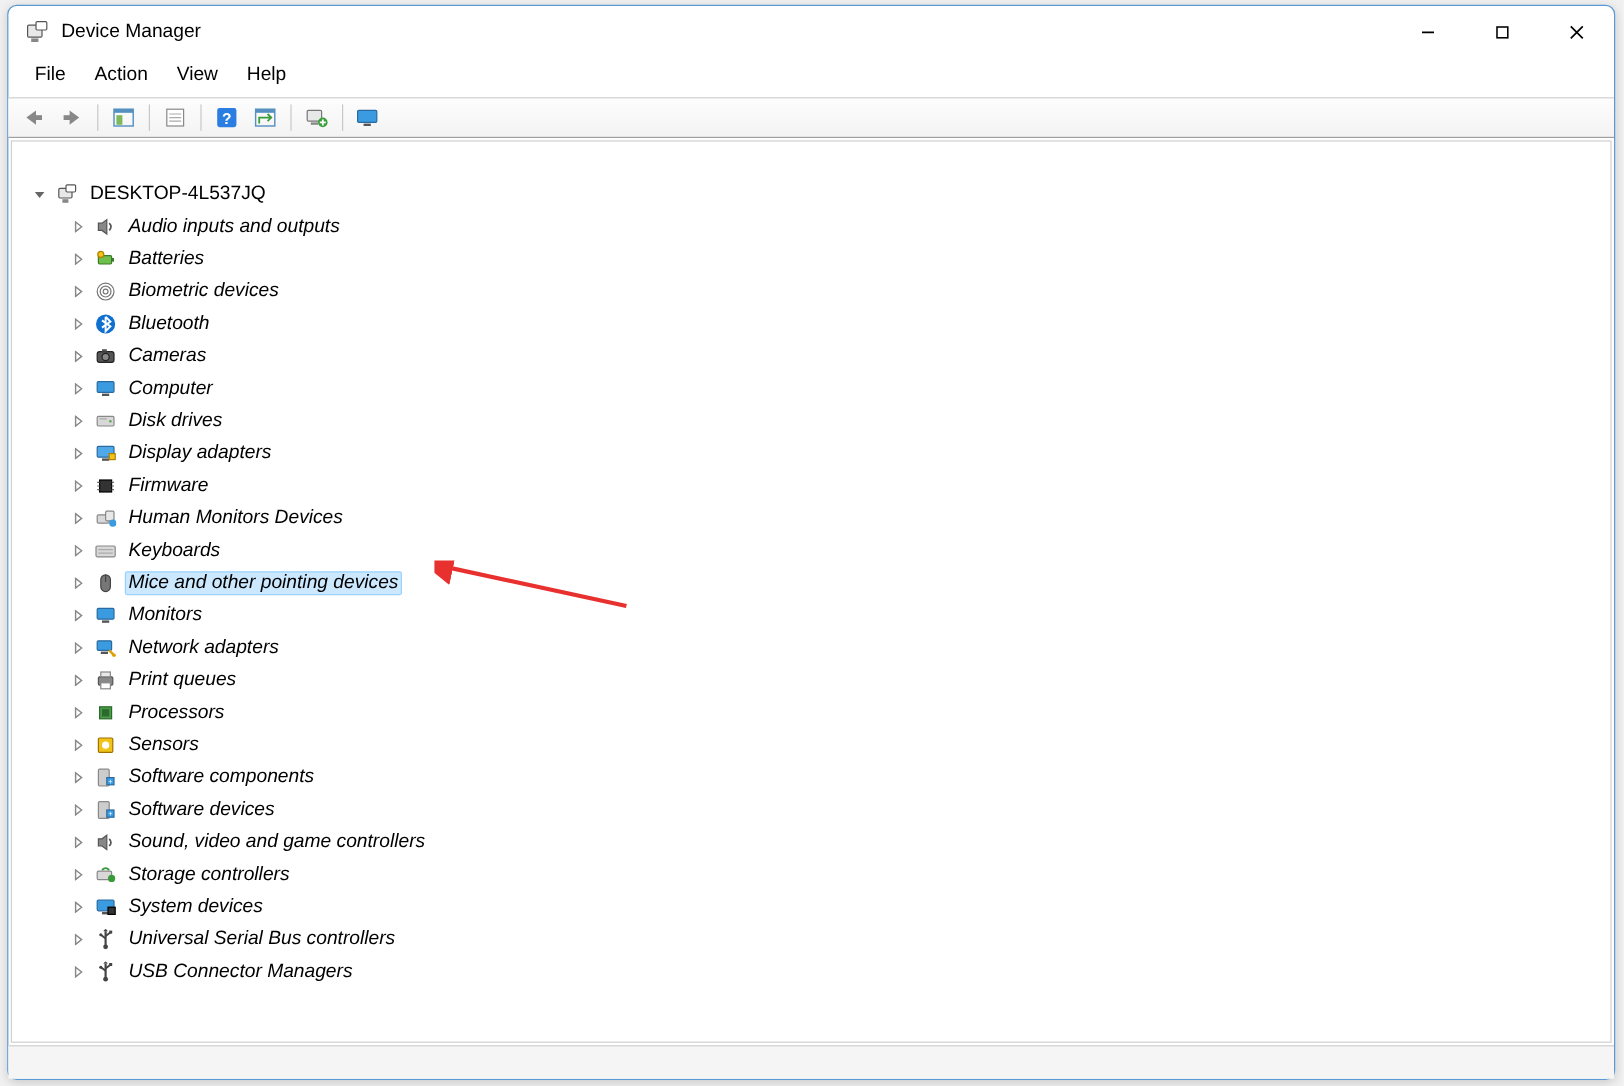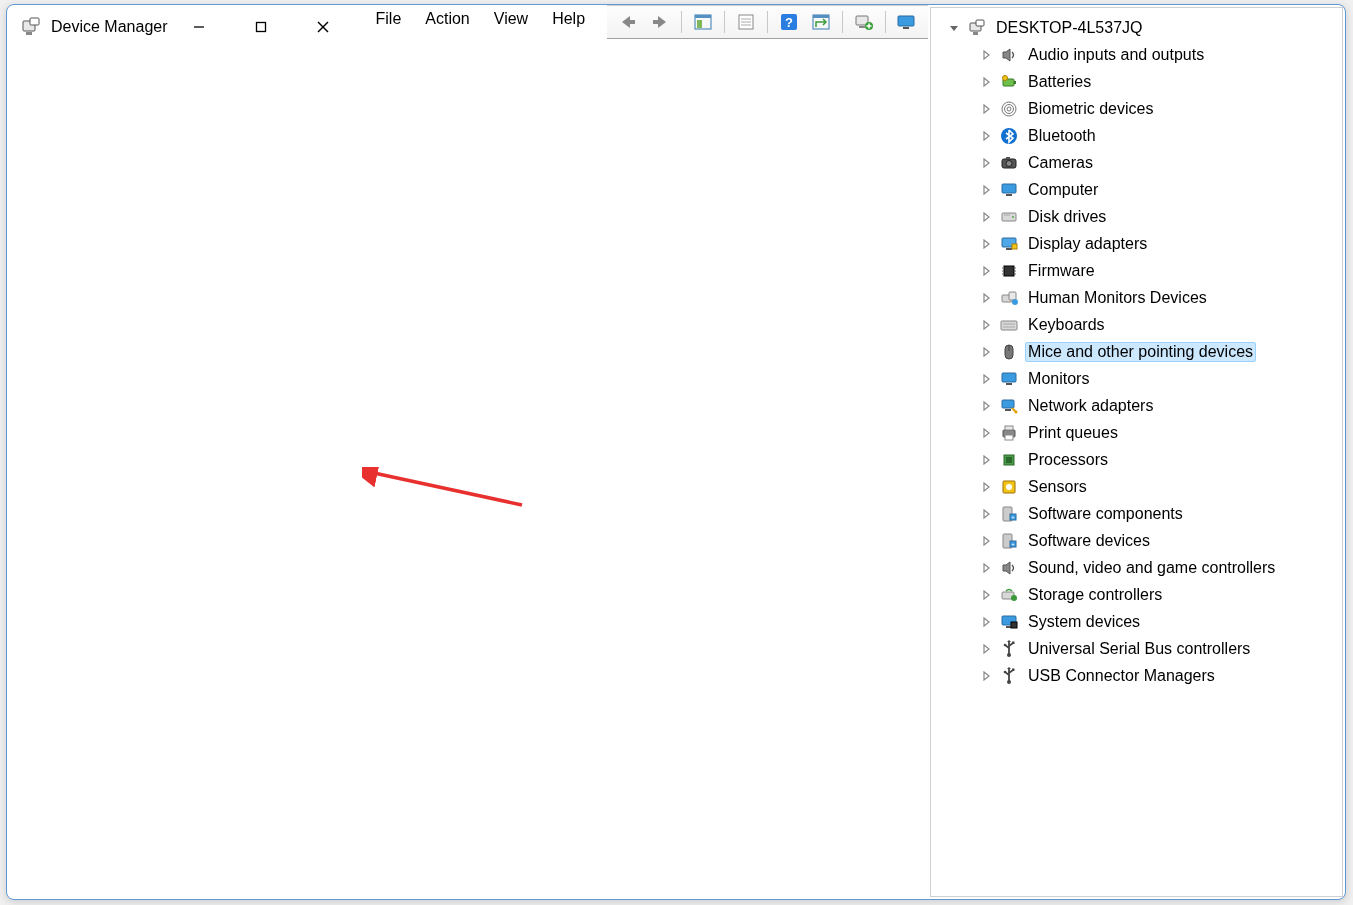--- a/index.html
+++ b/index.html
@@ -1,37 +1,37 @@
 <!DOCTYPE html>
 <html><head>
 <meta charset="utf-8">
 <style>
   * { box-sizing: border-box; margin: 0; padding: 0; }
   html, body { width: 1353px; height: 905px; font-family: "Segoe UI", Tahoma, sans-serif; font-size: 15px; color: #000; background: #f0f0f0; overflow: hidden; }
-  .window { position: relative; width: 1340px; height: 896px; margin: 4px 6px; background: #fff; border: 1px solid #5b9bd5; border-radius: 8px; box-shadow: 0 2px 8px rgba(0,0,0,0.15); display: flex; flex-direction: row; }
+  .window { position: relative; width: 1340px; height: 896px; margin: 4px 6px; background: #fff; border: 1px solid #5b9bd5; border-radius: 8px; box-shadow: 0 2px 8px rgba(0,0,0,0.15); display: flex; flex-direction: column; }
   
   .titlebar { height: 44px; display: flex; align-items: center; padding-left: 14px; }
   .titlebar .app-icon { width: 20px; height: 20px; margin-right: 10px; display:flex; align-items:center; justify-content:center; }
   .titlebar .title { font-size: 16px; }
   .win-controls { margin-left: auto; display: flex; }
   .win-btn { width: 62px; height: 44px; display: flex; align-items: center; justify-content: center; background: transparent; border: none; font-size: 14px; }
   .win-btn svg { width: 14px; height: 14px; }
   
   .menubar { height: 32px; display: flex; align-items: flex-start; padding: 0 10px; gap: 0; border-top: 1px solid transparent; }
   .menubar .menu-item { padding: 4px 12px; font-size: 16px; cursor: default; }
   
   .toolbar { height: 34px; border-top: 1px solid #d0d0d0; border-bottom: 1px solid #a0a0a0; display: flex; align-items: center; padding: 0 6px; gap: 2px; background: linear-gradient(#fdfdfd,#f3f3f3); }
   .tool-btn { width: 30px; height: 26px; display: flex; align-items: center; justify-content: center; border: 1px solid transparent; background: transparent; }
   .tool-sep { width: 1px; height: 22px; background: #c8c8c8; margin: 0 4px; }
   
   .tree-wrap { flex: 1; border: 1px solid #d0d0d0; margin: 2px; overflow: auto; background: #fff; }
   .tree { padding: 6px 4px 10px 4px; }
   .node { display: flex; align-items: center; height: 27px; white-space: nowrap; }
-  .root { padding-left: 12px; }
-  .child { padding-left: 44px; }
+  .root { padding-left: 12px; margin-top: 24px; }
+  .child { padding-left: 44px; font-style: italic; }
   .toggle { width: 14px; height: 14px; display: flex; align-items: center; justify-content: center; color: #666; font-size: 11px; margin-right: 6px; cursor: pointer; }
   .node .ico { width: 20px; height: 20px; margin-right: 6px; display: flex; align-items: center; justify-content: center; }
   .label { font-size: 16px; padding: 1px 3px; border-radius: 2px; }
   .selected .label { background: #cce8ff; border: 1px solid #99d1ff; padding: 0 2px; }
   
   .statusbar { height: 28px; border-top: 1px solid #d0d0d0; background: #f5f5f5; }
   
   .annotation-arrow { position: absolute; left: 355px; top: 462px; pointer-events: none; }
 </style>
 </head>

